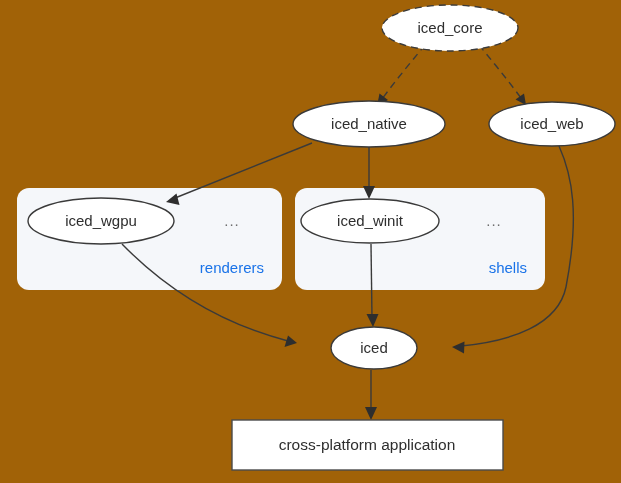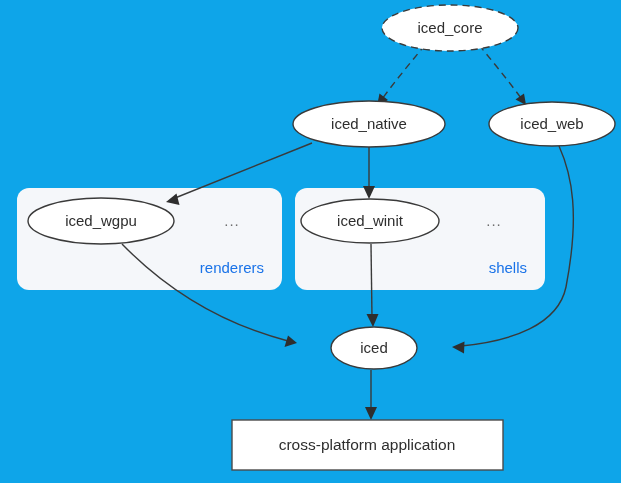--- a/index.html
+++ b/index.html
@@ -11,21 +11,21 @@
   body {
     width: 621px;
     height: 483px;
     font-family: "Liberation Sans", sans-serif;
     overflow: hidden;
   }
   #diagram-root {
     position: relative;
     width: 621px;
     height: 483px;
-    background: #0ea5e9;
+    background: #a16207;
   }
   svg#graph {
     display: block;
     width: 621px;
     height: 483px;
   }
   .cluster-box {
     fill: #f5f7fa;
     stroke: none;
   }

